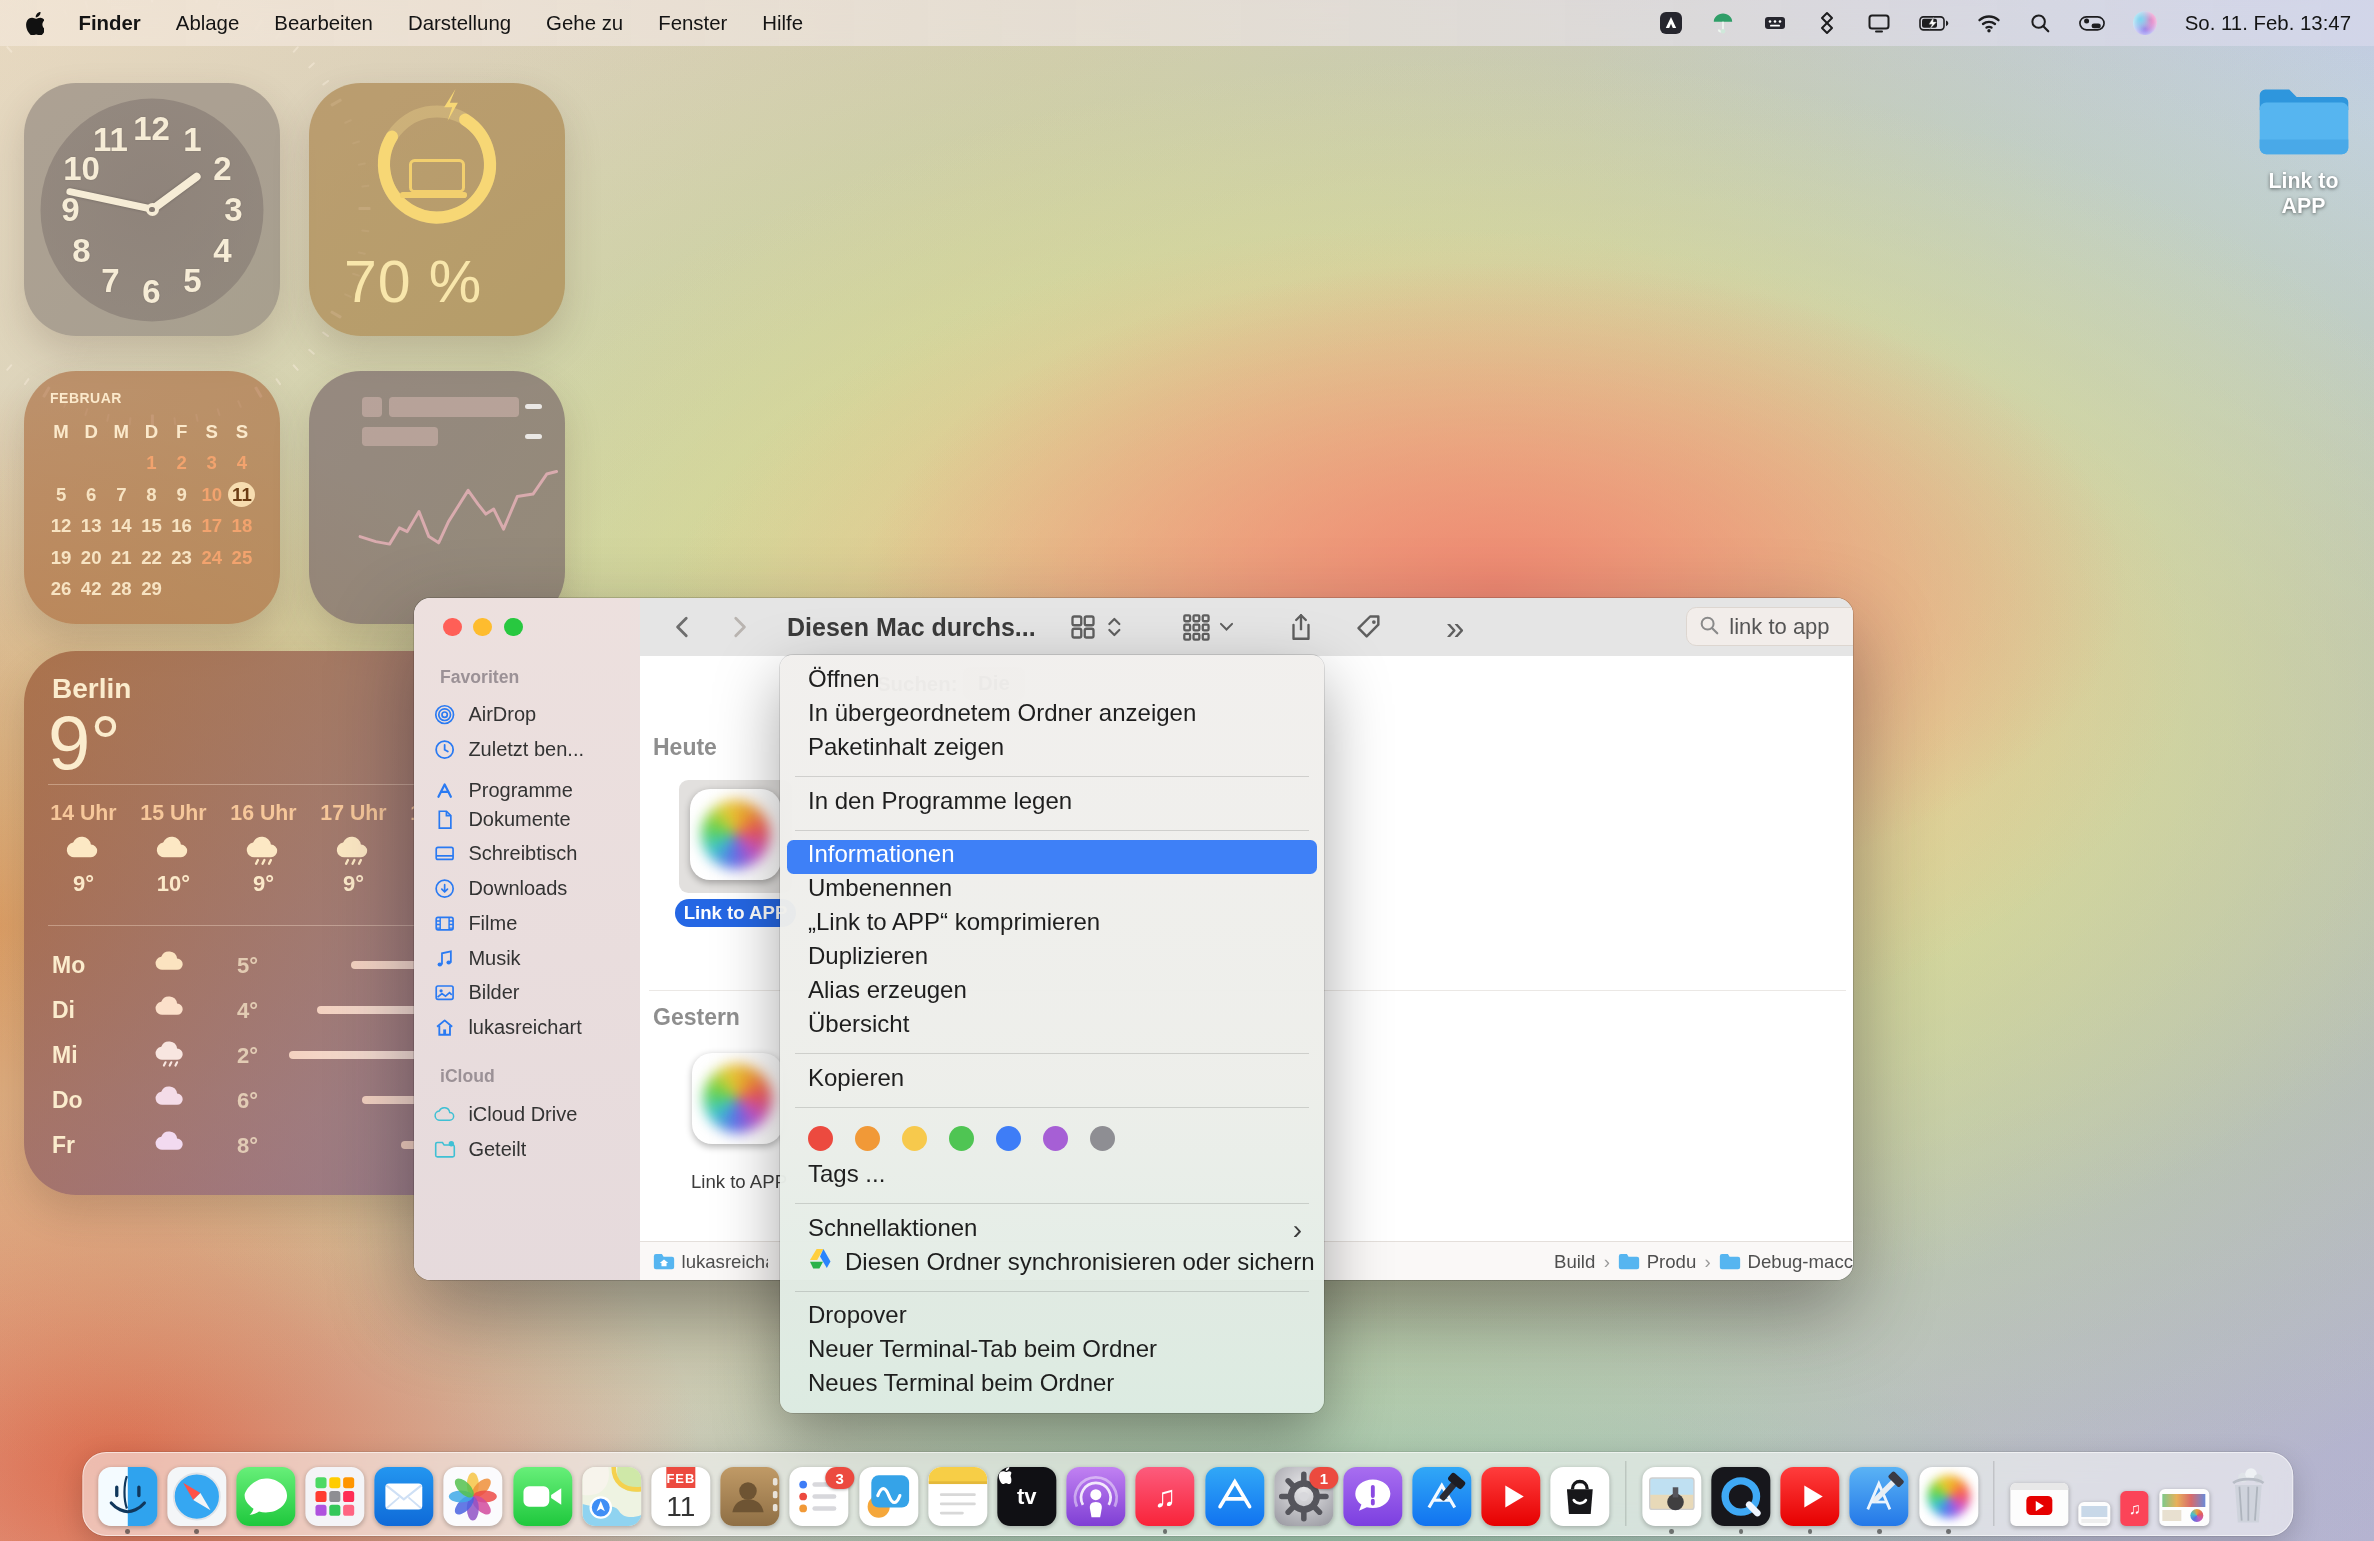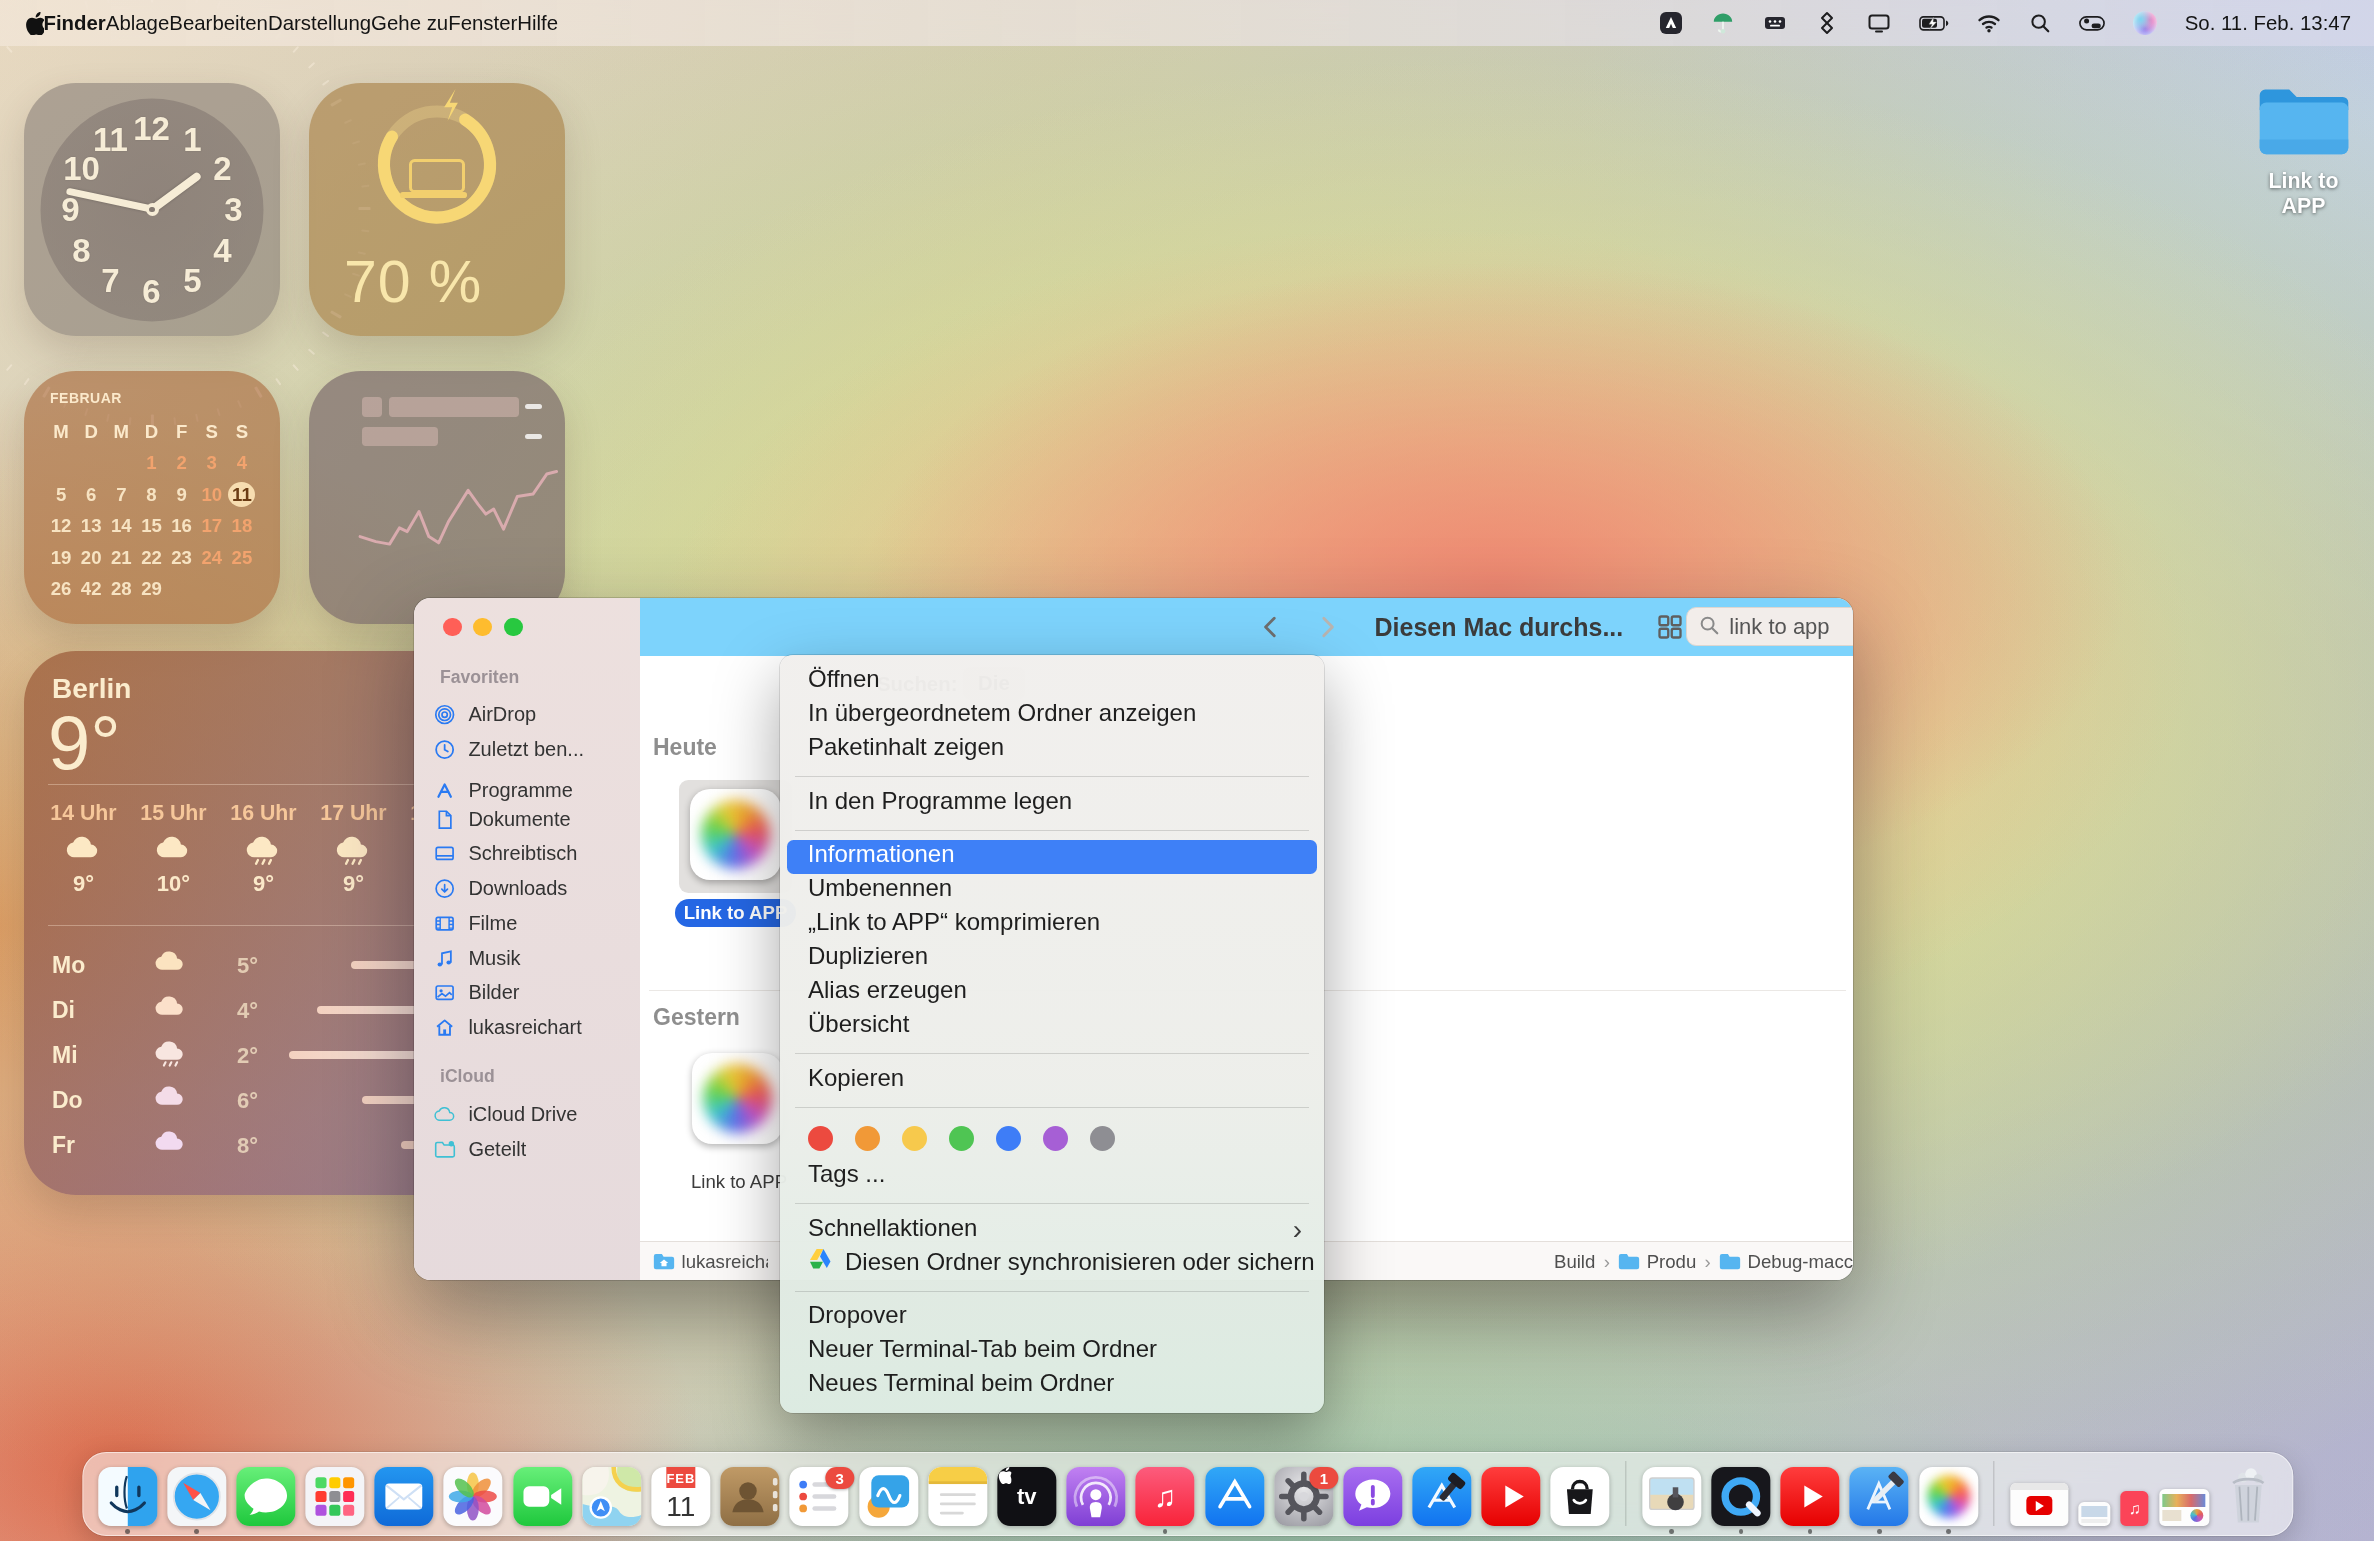--- a/index.html
+++ b/index.html
@@ -15,21 +15,21 @@
       radial-gradient(40% 50% at 0% 60%, rgba(232,140,80,.9), rgba(232,140,80,0) 70%),
       radial-gradient(35% 35% at 5% 95%, rgba(225,90,60,.9), rgba(225,90,60,0) 70%),
       radial-gradient(45% 45% at 100% 8%, rgba(200,210,238,.95), rgba(200,210,238,0) 75%),
       radial-gradient(50% 60% at 102% 70%, rgba(185,175,215,.95), rgba(185,175,215,0) 75%),
       radial-gradient(45% 40% at 55% 108%, rgba(120,195,160,.8), rgba(120,195,160,0) 75%),
       linear-gradient(115deg,#ead9c2,#dfcaba 35%,#c9bfd8 70%,#b7b2d6);}
   
   .menubar{position:absolute;left:0;top:0;width:2375px;height:46px;display:flex;align-items:center;
     padding:0 24px;box-sizing:border-box;background:linear-gradient(90deg,rgba(243,231,217,.72),rgba(238,230,231,.66) 50%,rgba(216,217,236,.7));
     backdrop-filter:blur(16.7px);color:#141414;font-size:20.4px;z-index:60;}
-  .mb-left{display:flex;align-items:flex-end;}
+  .mb-left{display:flex;align-items:flex-end;gap:35px;}
   .mb-menu{white-space:nowrap;}
   .mb-menu.first{font-weight:700;}
   .mb-right{margin-left:auto;display:flex;align-items:center;gap:28px;}
   .mb-right .st{display:inline-flex;align-items:center;}
   .mb-clock{white-space:nowrap;font-size:20.4px;}
   .ic-siri{width:24px;height:24px;border-radius:50%;display:inline-block;
     background:radial-gradient(circle at 32% 35%,#7cd6f0,rgba(124,214,240,0) 55%),
                radial-gradient(circle at 68% 38%,#f07cc0,rgba(240,124,192,0) 58%),
                radial-gradient(circle at 50% 72%,#8c7cf0,rgba(140,124,240,0) 62%),#eef3f8;}
   
@@ -84,21 +84,21 @@
   .sidebar{position:absolute;left:0;top:0;width:226px;height:100%;
     background:linear-gradient(180deg,rgba(236,223,221,.97),rgba(229,217,219,.97));border-right:0.9px solid rgba(0,0,0,.08);}
   .tl{position:absolute;top:19.5px;width:18.6px;height:18.6px;border-radius:50%;}
   .tl.r{left:29px;background:#ff5f57;}
   .tl.y{left:59px;background:#febc2e;}
   .tl.g{left:90px;background:#28c840;}
   .sb-sec{position:absolute;left:26px;font-size:17.6px;font-weight:700;color:#9b9196;}
   .sb-item{position:absolute;left:15px;width:197px;height:33px;display:flex;align-items:center;border-radius:7.4px;}
   .sb-ic{width:32px;display:inline-flex;justify-content:center;}
   .sb-label{margin-left:7.4px;font-size:20px;color:#333;white-space:nowrap;overflow:hidden;text-overflow:ellipsis;}
-  .toolbar{position:absolute;left:226px;top:0;width:1412px;height:58px;background:#7dd3fc;display:flex;align-items:center;justify-content:flex-end;}
+  .toolbar{position:absolute;left:226px;top:0;width:1412px;height:58px;background:#e5e5e5;display:flex;align-items:center;}
   .tb-title{font-size:25px;font-weight:600;color:#3b3b3b;white-space:nowrap;}
   .tb-ic{display:inline-flex;align-items:center;justify-content:center;color:#5f5f5f;}
   .more-gl{font-size:33px;color:#5f5f5f;line-height:1;}
   .searchbox{position:absolute;left:1046px;top:9.3px;width:367px;height:39px;border-radius:10.2px;background:#f2edea;
     border:0.9px solid #ddd6d0;display:flex;align-items:center;padding:0 11px;box-sizing:border-box;}
   .searchbox .q{margin-left:9.3px;font-size:22px;color:#555;flex:1;}
   .scope-row{position:absolute;left:226px;top:58px;width:1212px;height:59px;background:#fff;border-bottom:0.9px solid #e5e0dc;}
   .scope-lbl{position:absolute;left:237px;top:16.7px;font-size:20.4px;font-weight:700;color:#4a4a4a;}
   .scope-pill{position:absolute;left:323px;top:11px;height:33px;padding:0 15px;border-radius:7.4px;background:#e9e3de;
     font-size:20.4px;font-weight:700;color:#3a3a3a;display:flex;align-items:center;}

